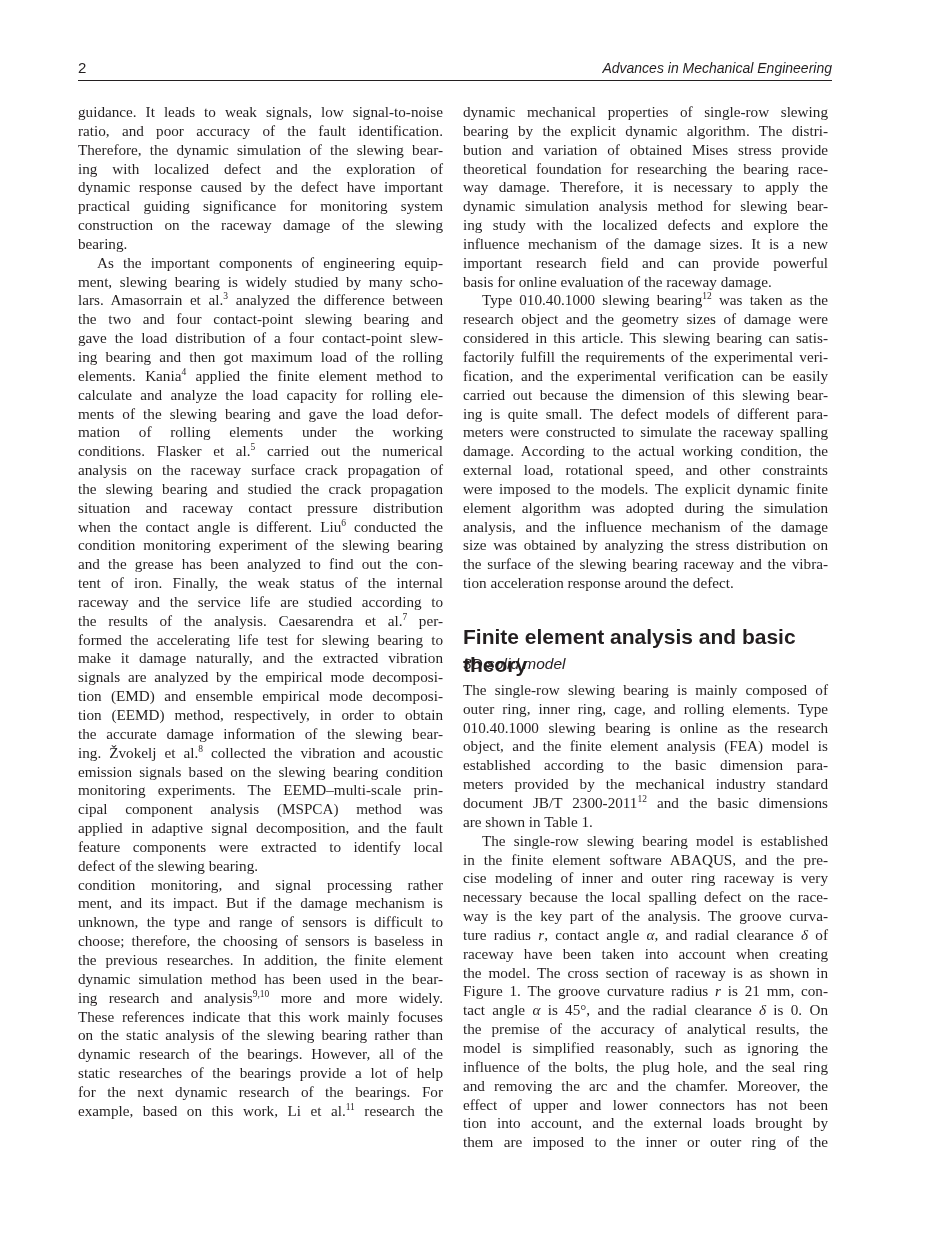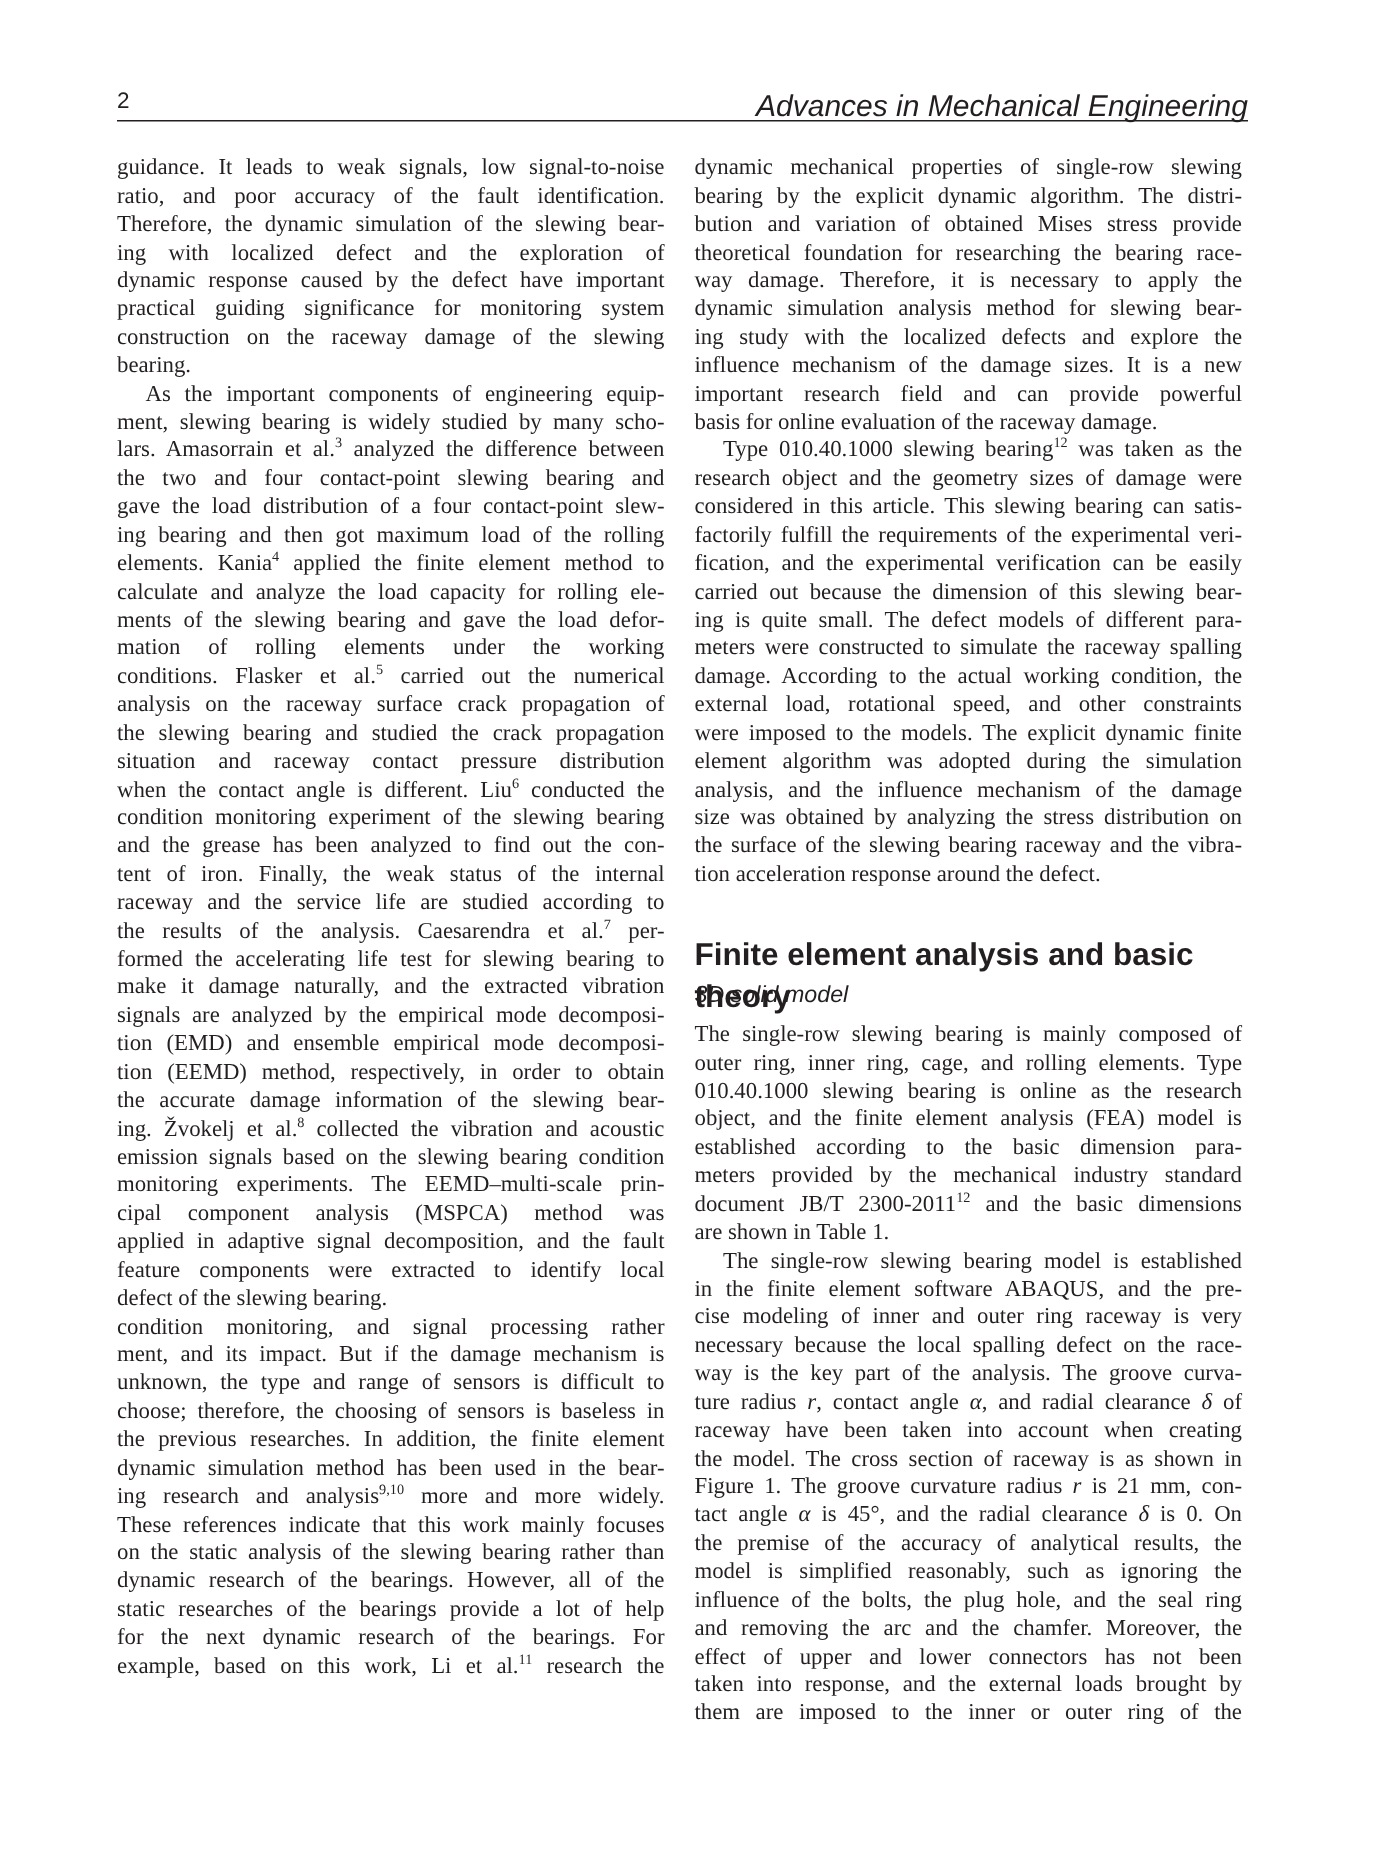--- a/index.html
+++ b/index.html
@@ -1,19 +1,19 @@
 <!DOCTYPE html>
 <html><head>
 <meta charset="utf-8">
 <style>
   html, body { margin: 0; padding: 0; background: #ffffff; }
   body { width: 925px; height: 1234px; position: relative; overflow: hidden; color: #231f20; }
   .header { position: absolute; left: 78px; top: 58px; width: 754px; height: 22px; border-bottom: 1px solid #231f20; }
   .page-num { position: absolute; left: 0; top: 1px; font-family: "Liberation Sans", sans-serif; font-size: 15px; }
-  .journal { position: absolute; right: 0; top: 2px; font-family: "Liberation Sans", sans-serif; font-style: italic; font-size: 20px; }
+  .journal { position: absolute; right: 0; top: 2px; font-family: "Liberation Sans", sans-serif; font-style: italic; font-size: 14px; }
   .col { position: absolute; top: 103px; width: 365px; font-family: "Liberation Serif", serif; font-size: 15.2px; }
   .col-left { left: 78px; }
   .col-right { left: 463px; }
   .line { height: 18.85px; line-height: 18.85px; white-space: nowrap; text-align: justify; text-align-last: justify; }
   .line.last { text-align-last: left; }
   .line.indent { text-indent: 19px; }
   sup { font-size: 9.5px; line-height: 0; vertical-align: 6px; }
   .heading { font-family: "Liberation Sans", sans-serif; font-weight: bold; font-size: 21px; height: 28px; line-height: 28px; margin-top: 30px; }
   .subheading { font-family: "Liberation Sans", sans-serif; font-style: italic; font-size: 15.5px; height: 26px; line-height: 26px; margin-bottom: 4px; }
   i.m { font-style: italic; }
@@ -144,17 +144,17 @@
         <div class="line">ture radius <i class="m">r</i>, contact angle <i class="m">α</i>, and radial clearance <i class="m">δ</i> of</div>
         <div class="line">raceway have been taken into account when creating</div>
         <div class="line">the model. The cross section of raceway is as shown in</div>
         <div class="line">Figure 1. The groove curvature radius <i class="m">r</i> is 21 mm, con-</div>
         <div class="line">tact angle <i class="m">α</i> is 45°, and the radial clearance <i class="m">δ</i> is 0. On</div>
         <div class="line">the premise of the accuracy of analytical results, the</div>
         <div class="line">model is simplified reasonably, such as ignoring the</div>
         <div class="line">influence of the bolts, the plug hole, and the seal ring</div>
         <div class="line">and removing the arc and the chamfer. Moreover, the</div>
         <div class="line">effect of upper and lower connectors has not been</div>
-        <div class="line">taken into response, and the external loads brought by</div>
+        <div class="line">tion into account, and the external loads brought by</div>
         <div class="line">them are imposed to the inner or outer ring of the</div>
       </div>
     </div>
 </div>
 
 </body></html>

